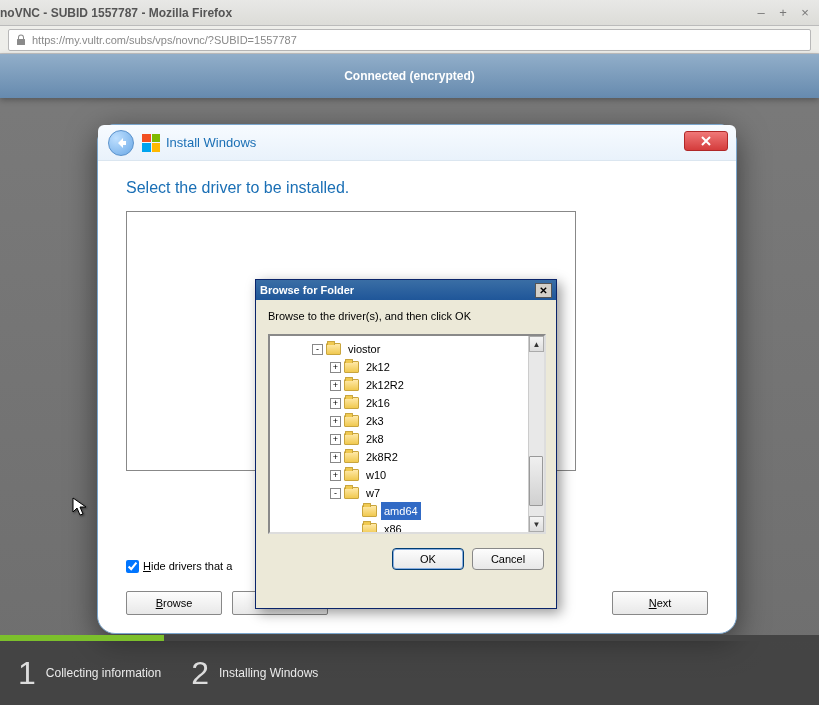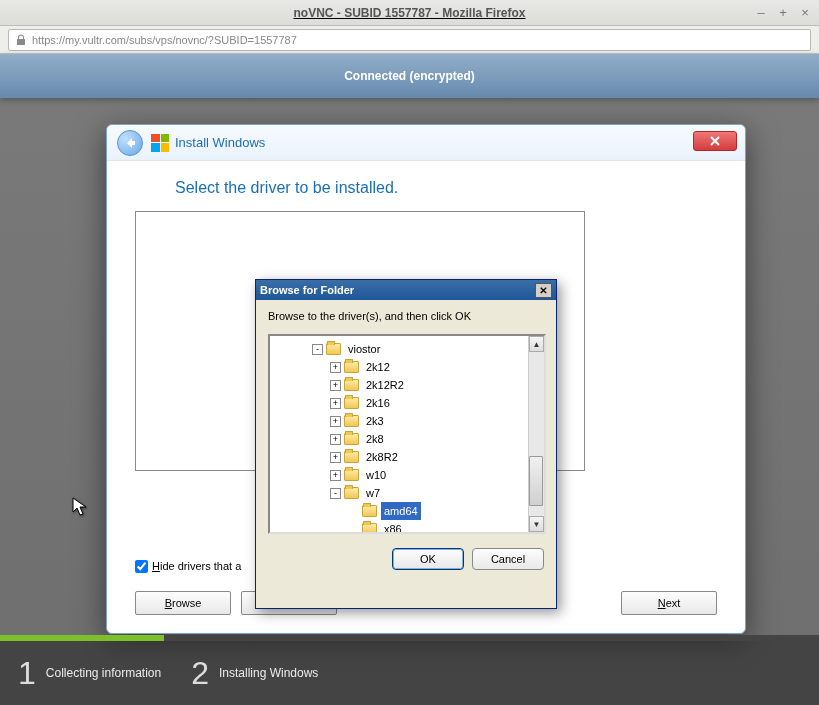--- a/index.html
+++ b/index.html
@@ -1,50 +1,50 @@
 <!DOCTYPE html>
 <html><head>
 <meta charset="utf-8">
 <style>
   * { box-sizing: border-box; margin: 0; padding: 0; font-family: "Segoe UI", Tahoma, sans-serif; }
   body { width: 819px; height: 705px; background: #f0f0f0; overflow: hidden; position: relative; }
 
   
-  .ff-titlebar { height: 26px; background: linear-gradient(#e8e8e6,#dcdcd8); display:flex; align-items:center; justify-content:center; border-bottom:1px solid #bbb; position:relative;text-decoration:underline;}
+  .ff-titlebar { height: 26px; background: linear-gradient(#e8e8e6,#dcdcd8); display:flex; align-items:center; border-bottom:1px solid #bbb; position:relative;}
   .ff-titlebar .title { font-size:12px; color:#555; font-weight:bold;}
   .ff-winbtns { position:absolute; right:6px; top:4px; display:flex; gap:6px;}
   .ff-winbtns span { width:16px; height:16px; display:flex; align-items:center; justify-content:center; font-size:13px; color:#777; cursor:default;}
 
   
   .ff-urlbar { height:28px; background:#eeeeea; display:flex; align-items:center; padding:3px 8px; border-bottom:1px solid #c5c5c5;}
   .ff-urlbar .urlbox { flex:1; height:22px; background:#fff; border:1px solid #b8b8b8; border-radius:2px; display:flex; align-items:center; padding:0 6px; font-size:11px; color:#888;}
   .ff-urlbar .lock { width:12px; height:12px; margin-right:5px; display:inline-block;}
   .ff-urlbar .lock svg { width:12px; height:12px;}
 
   
   .vnc-area { position:absolute; top:54px; left:0; right:0; bottom:0; background:linear-gradient(#7a7a7a,#6e6e6e); }
   .vnc-topbar { height:44px; background:linear-gradient(180deg, rgba(148,180,210,0.9), rgba(100,140,180,0.9)); display:flex; align-items:center; justify-content:center; color:#fff; font-size:12px; font-weight:bold; position:relative; box-shadow:0 2px 6px rgba(0,0,0,.3);}
   .vnc-topbar .keybtns { position:absolute; right:10px; top:6px; display:flex; gap:4px;}
   .keybtn { min-width:34px; height:28px; background:rgba(255,255,255,0.15); border:1px solid rgba(255,255,255,0.3); border-radius:3px; color:#fff; font-size:11px; display:flex; align-items:center; justify-content:center; padding:0 8px; box-shadow:0 1px 2px rgba(0,0,0,.3);}
   .keybtn.icon { min-width:28px; }
 
   
-  .win-window { position:absolute; left:106px; top:70px; width:640px; height:510px; border:1px solid #7aa5cc; border-radius:6px; background:#fff; box-shadow:0 8px 30px rgba(0,0,0,.5);}
+  .win-window { position:absolute; left:97px; top:70px; width:640px; height:510px; border:1px solid #7aa5cc; border-radius:18px; background:#fff; box-shadow:0 8px 30px rgba(0,0,0,.5);}
   .win-header { height:36px; background:linear-gradient(#f7fbff,#e9f2fb); border-bottom:1px solid #dbe6f0; border-radius:6px 6px 0 0; display:flex; align-items:center; padding:0 10px; position:relative;}
   .win-back { width:26px; height:26px; border-radius:50%; background:radial-gradient(circle at 30% 30%, #bfe0ff, #6aa8e6); display:flex; align-items:center; justify-content:center; margin-right:8px; border:1px solid #5a92cc;}
   .win-back svg { width:14px; height:14px;}
   .win-logo { width:18px; height:18px; margin-right:6px; display:grid; grid-template-columns:1fr 1fr; grid-template-rows:1fr 1fr; gap:1px;}
   .win-logo span:nth-child(1){background:#f25022;} .win-logo span:nth-child(2){background:#7fba00;}
   .win-logo span:nth-child(3){background:#00a4ef;} .win-logo span:nth-child(4){background:#ffb900;}
   .win-title { color:#1a6fb5; font-size:13px;}
   .win-close { position:absolute; right:8px; top:6px; width:44px; height:20px; background:linear-gradient(#f07878,#d43c3c); border:1px solid #b02828; border-radius:3px; display:flex; align-items:center; justify-content:center;}
   .win-close svg{width:12px;height:12px;}
 
   .win-body { padding:18px 28px 14px 28px; height:calc(100% - 36px); position:relative;}
-  .instr { color:#1a6fb5; font-size:16px;margin-left:40px;}
+  .instr { color:#1a6fb5; font-size:16px;}
   .list-area { margin-top:14px; width:450px; height:260px; border:1px solid #888; background:#fff;}
   .checkbox-row { position:absolute; left:28px; bottom:60px; font-size:11px; display:flex; align-items:flex-start; gap:4px; color:#000;}
   .checkbox-row input { width:13px; height:13px;}
   .checkbox-row u { text-decoration:underline;}
   .btn-row { position:absolute; left:28px; bottom:18px; right:28px; display:flex; gap:10px;}
   .win-btn { min-width:96px; height:24px; border:1px solid #888; background:linear-gradient(#fdfdfd,#e8e8e8); font-size:11px; border-radius:2px; display:flex; align-items:center; justify-content:center; padding:0 14px;}
   .btn-row .spacer { flex:1;}
 
   
   .dialog { position:absolute; left:255px; top:225px; width:302px; height:330px; background:#ece9d8; border:1px solid #0a246a; box-shadow:4px 4px 12px rgba(0,0,0,.4);}

